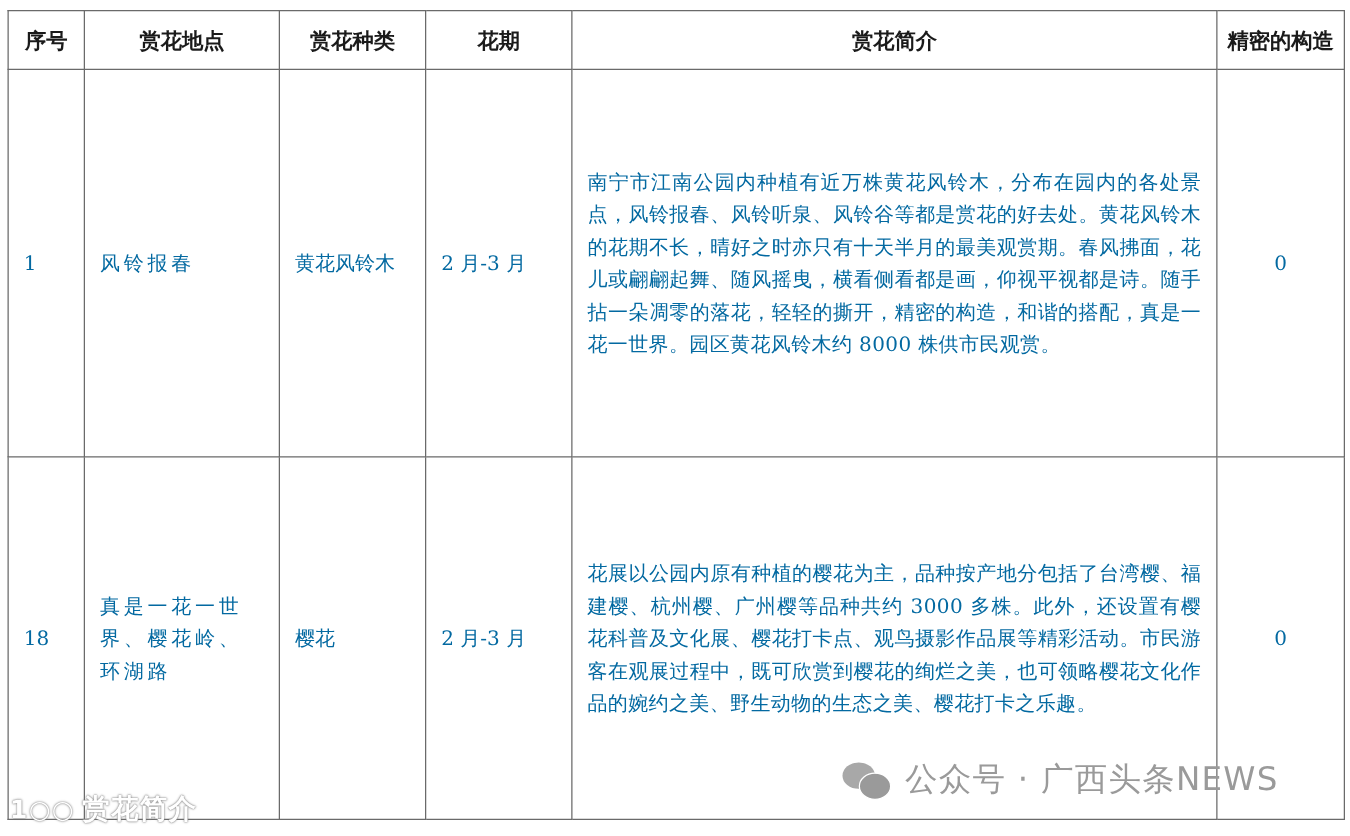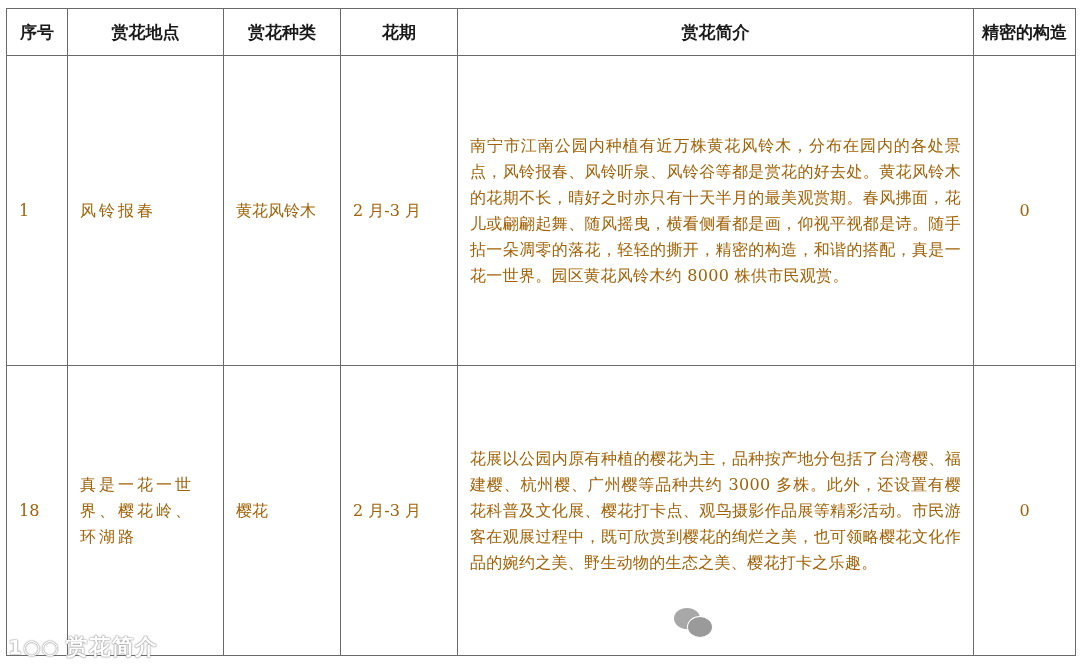--- a/index.html
+++ b/index.html
@@ -1,20 +1,20 @@
 <!DOCTYPE html>
 <html><head>
 <meta charset="utf-8">
 <style>
   html, body { margin:0; padding:0; background:#ffffff; }
   body { width:1080px; height:669px; position:relative; overflow:hidden; font-family:"DejaVu Serif","Liberation Serif",serif; color:#222; }
   table.flowers { position:absolute; left:6px; top:8px; border-collapse:collapse; table-layout:fixed; width:1069px; }
   table.flowers th, table.flowers td { border:1.5px solid #6a6a6a; vertical-align:middle;margin-left:20px; }
   table.flowers th { height:46px; font-family:"DejaVu Sans","Liberation Sans",sans-serif; font-weight:bold; font-size:17px; text-align:center; color:#1a1a1a; padding:0; }
-  table.flowers td { font-size:16px; line-height:26px; padding:0 12px; color:#a16207; }
+  table.flowers td { font-size:16px; line-height:26px; padding:0 12px; color:#0369a1; }
   td.num { padding-left:14px; }
   td.price { text-align:center; }
   td.intro { padding:0 10px 0 10px; font-size:16px; line-height:26.5px; letter-spacing:0.3px; text-align:justify; }
   td.loc { letter-spacing:3px; }
   tr.r17 td { height:309px; }
   tr.r18 td { height:289px; }
   .wm-left { position:absolute; left:8px; top:632px; font-family:"DejaVu Sans","Liberation Sans",sans-serif; font-size:22px; font-weight:bold; color:#ffffff; text-shadow:0 0 2px #888, 0 0 1px #777; letter-spacing:1px; }
   .wm-left .logo { font-size:20px; margin-right:6px; }
   .wm-right { position:absolute; left:674px; top:606px; display:flex; align-items:center; font-family:"DejaVu Sans","Liberation Sans",sans-serif; font-size:26px; color:#9a9a9a; letter-spacing:1px; }
   .wechat { position:relative; width:40px; height:32px; margin-right:10px; }
@@ -65,13 +65,14 @@
 
 <div class="wm-left">
   <span class="logo">1○○</span><span>赏花简介</span>
 </div>
 
 <div class="wm-right">
   <span class="wechat">
       <span class="b1"></span>
       <span class="b2"></span>
     </span>
+  <span>公众号 · 广西头条NEWS</span>
 </div>
 
 </body></html>

